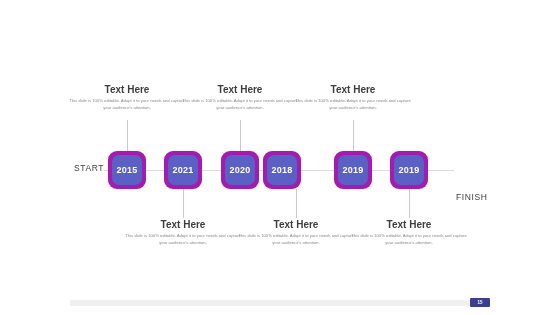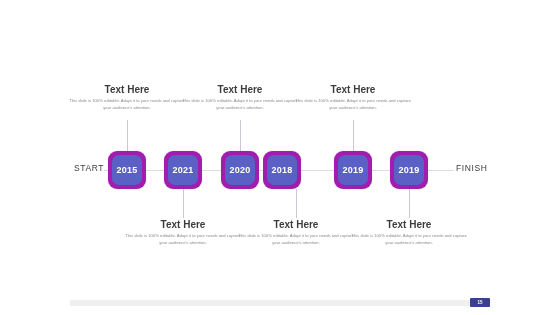--- a/index.html
+++ b/index.html
@@ -46,21 +46,21 @@
   
   .edge-label {
     position: absolute;
     top: 163px;
     font-size: 8.5px;
     font-weight: normal;
     color: #3c3c3c;
     letter-spacing: 0.6px;
   }
   .edge-label.start { left: 74px; }
-  .edge-label.finish { left: 456px; }
+  .edge-label.finish { left: 456px; margin-top: 29px; }
 
   
   .node {
     position: absolute;
     top: 151px;
     width: 38px;
     height: 38px;
     background: #a21caf;
     border-radius: 9px;
     box-shadow: 0 0 2px rgba(0,0,0,0.10);

